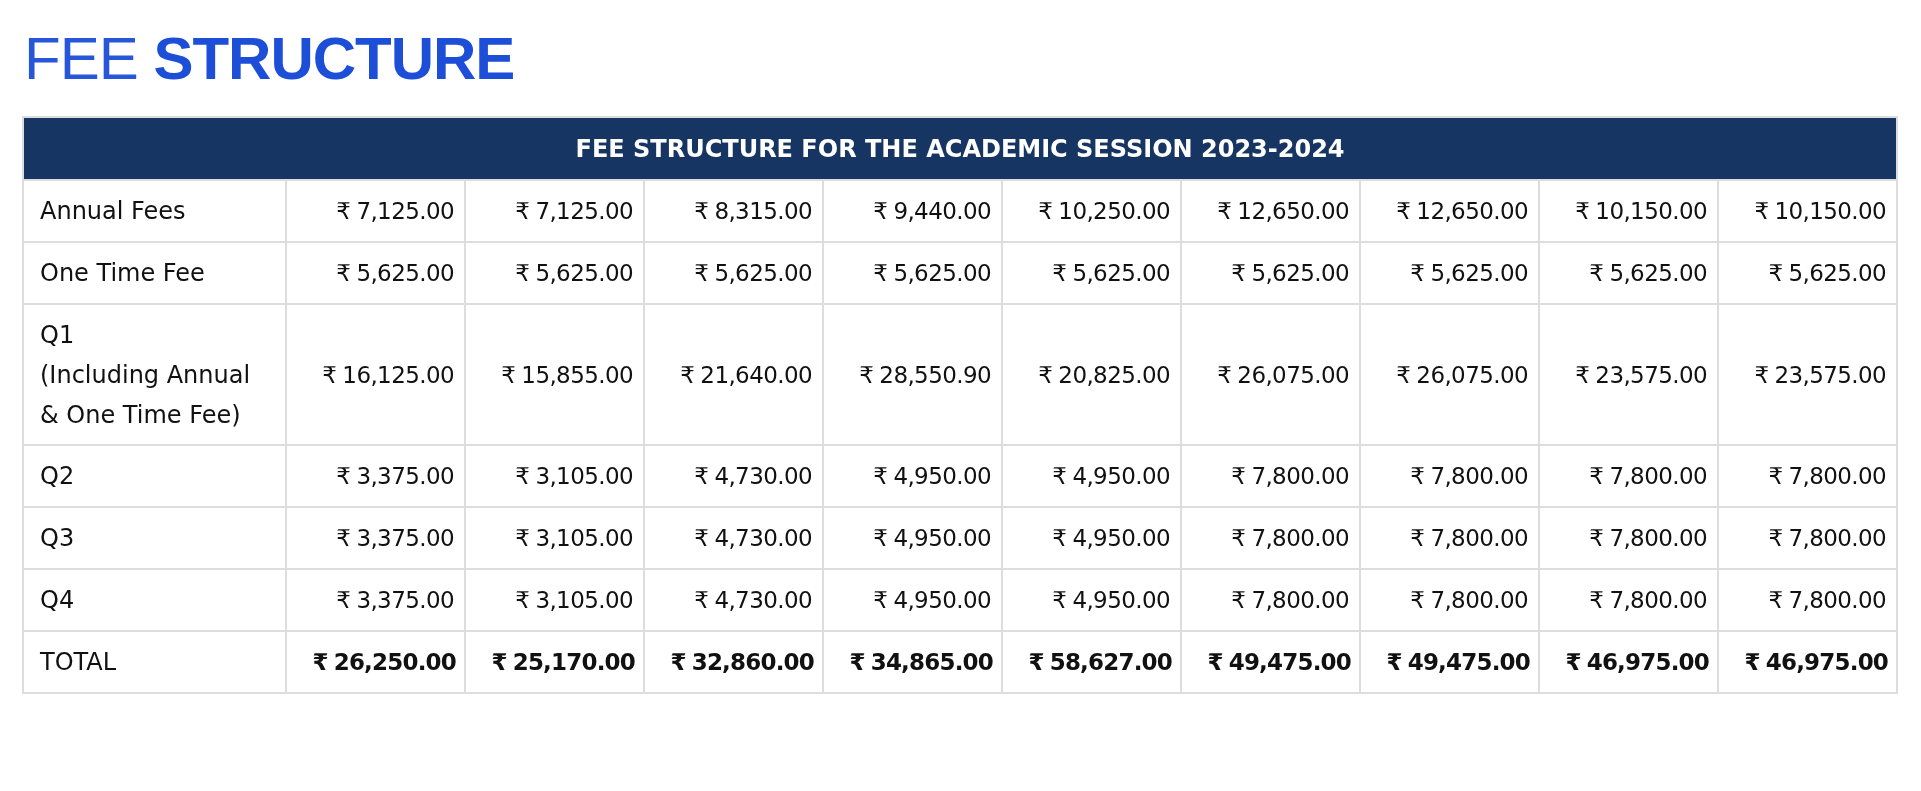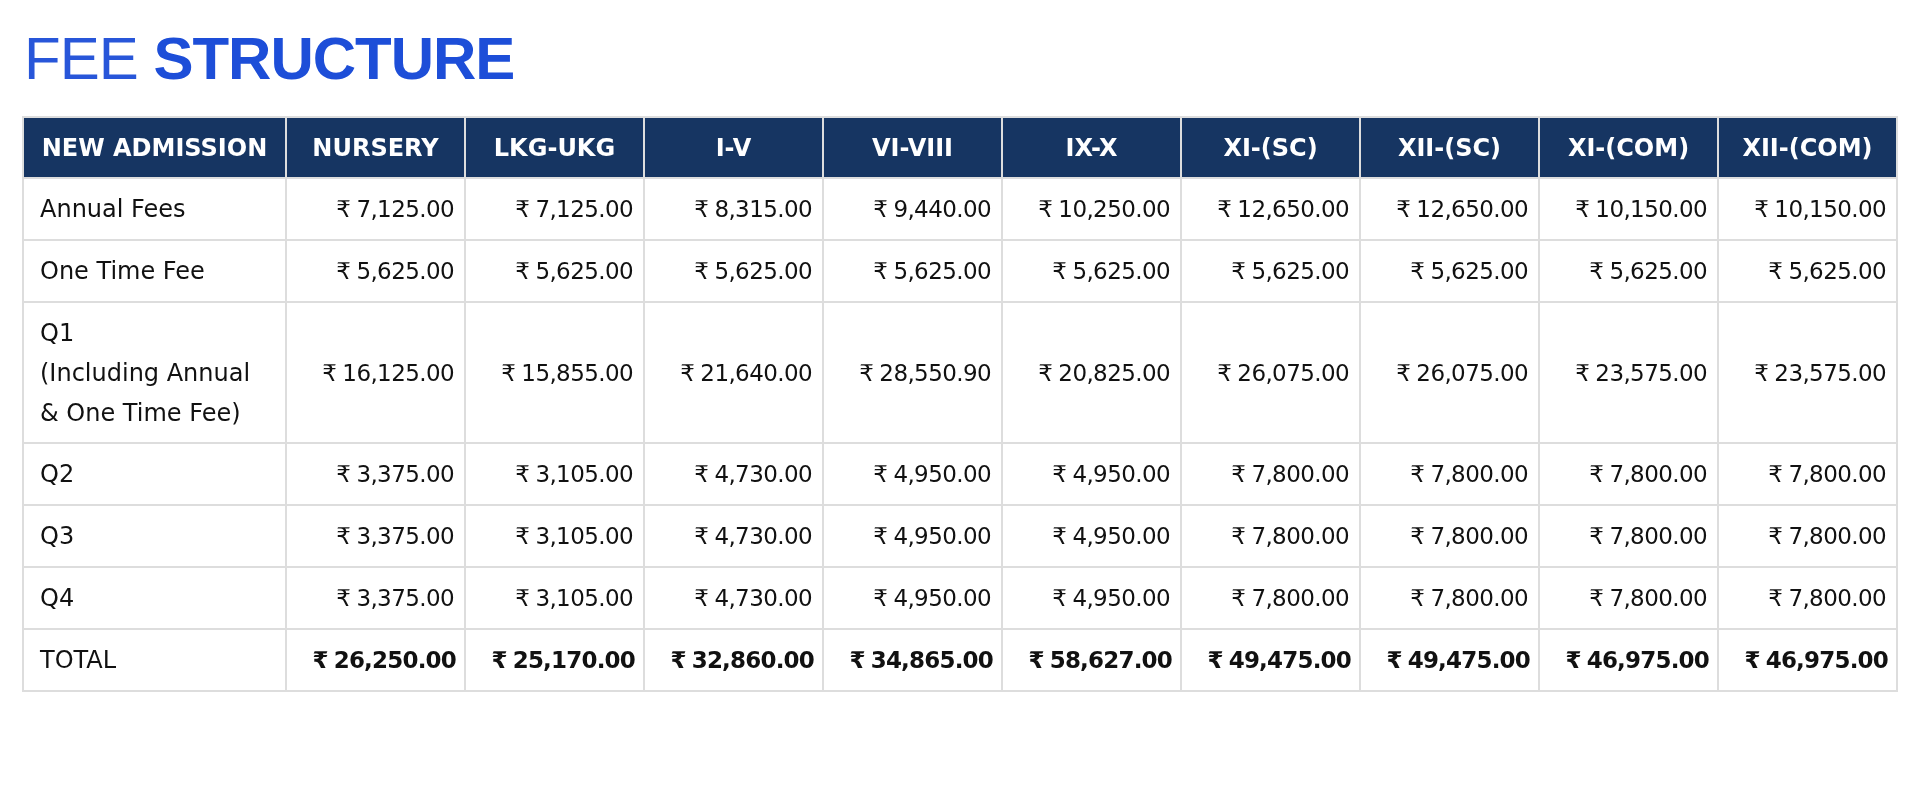--- a/index.html
+++ b/index.html
@@ -107,32 +107,23 @@
       <col class="c-val">
       <col class="c-val">
       <col class="c-val">
       <col class="c-val">
       <col class="c-val">
       <col class="c-val">
       <col class="c-val">
       <col class="c-val">
   </colgroup>
   <thead>
-    <tr class="cols-row" id="cols-row">
-        <th class="label-head">NEW ADMISSION</th>
-        <th>NURSERY</th>
-        <th>LKG-UKG</th>
-        <th>I-V</th>
-        <th>VI-VIII</th>
-        <th>IX-X</th>
-        <th>XI-(SC)</th>
-        <th>XII-(SC)</th>
-        <th>XI-(COM)</th>
-        <th>XII-(COM)</th>
-      </tr>
+    <tr class="caption-row">
+      <th colspan="10">FEE STRUCTURE FOR THE ACADEMIC SESSION 2023-2024</th>
+    </tr>
   </thead>
   <tbody id="table-body">
       <tr>
         <td class="row-label">Annual Fees</td>
         <td class="val"><span class="rupee">₹</span><span>7,125.00</span></td>
         <td class="val"><span class="rupee">₹</span><span>7,125.00</span></td>
         <td class="val"><span class="rupee">₹</span><span>8,315.00</span></td>
         <td class="val"><span class="rupee">₹</span><span>9,440.00</span></td>
         <td class="val"><span class="rupee">₹</span><span>10,250.00</span></td>
         <td class="val"><span class="rupee">₹</span><span>12,650.00</span></td>

